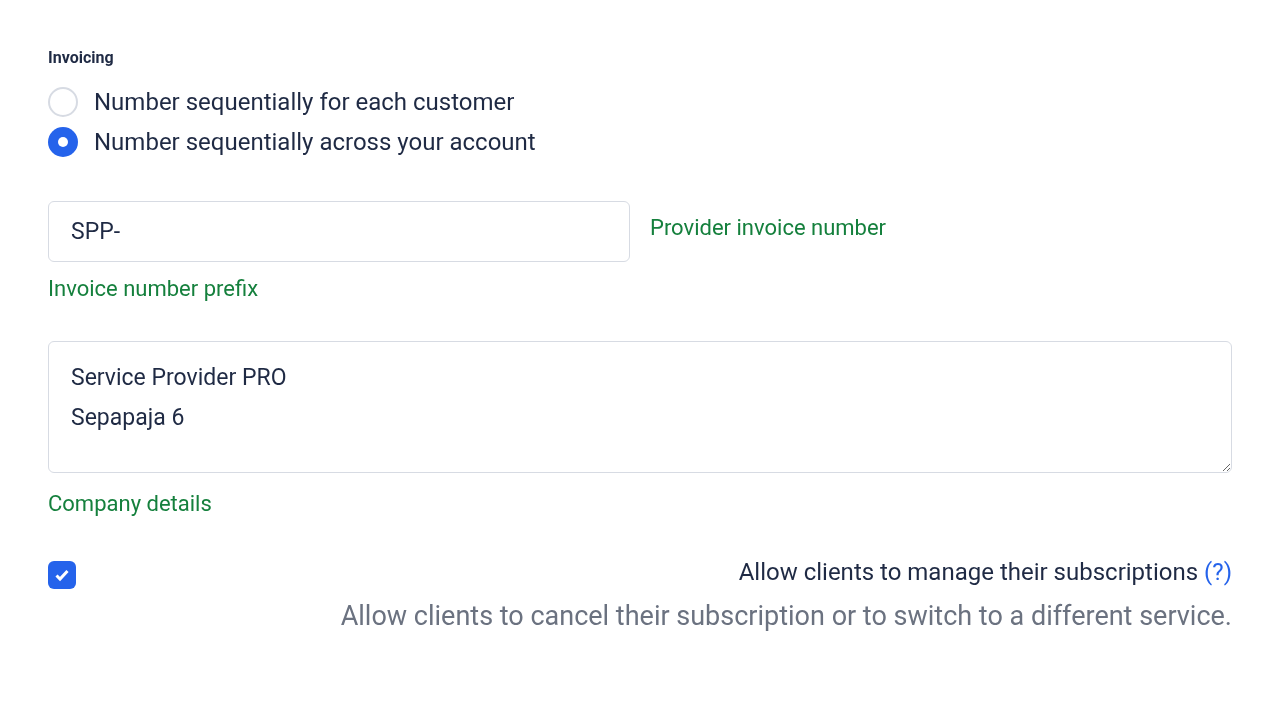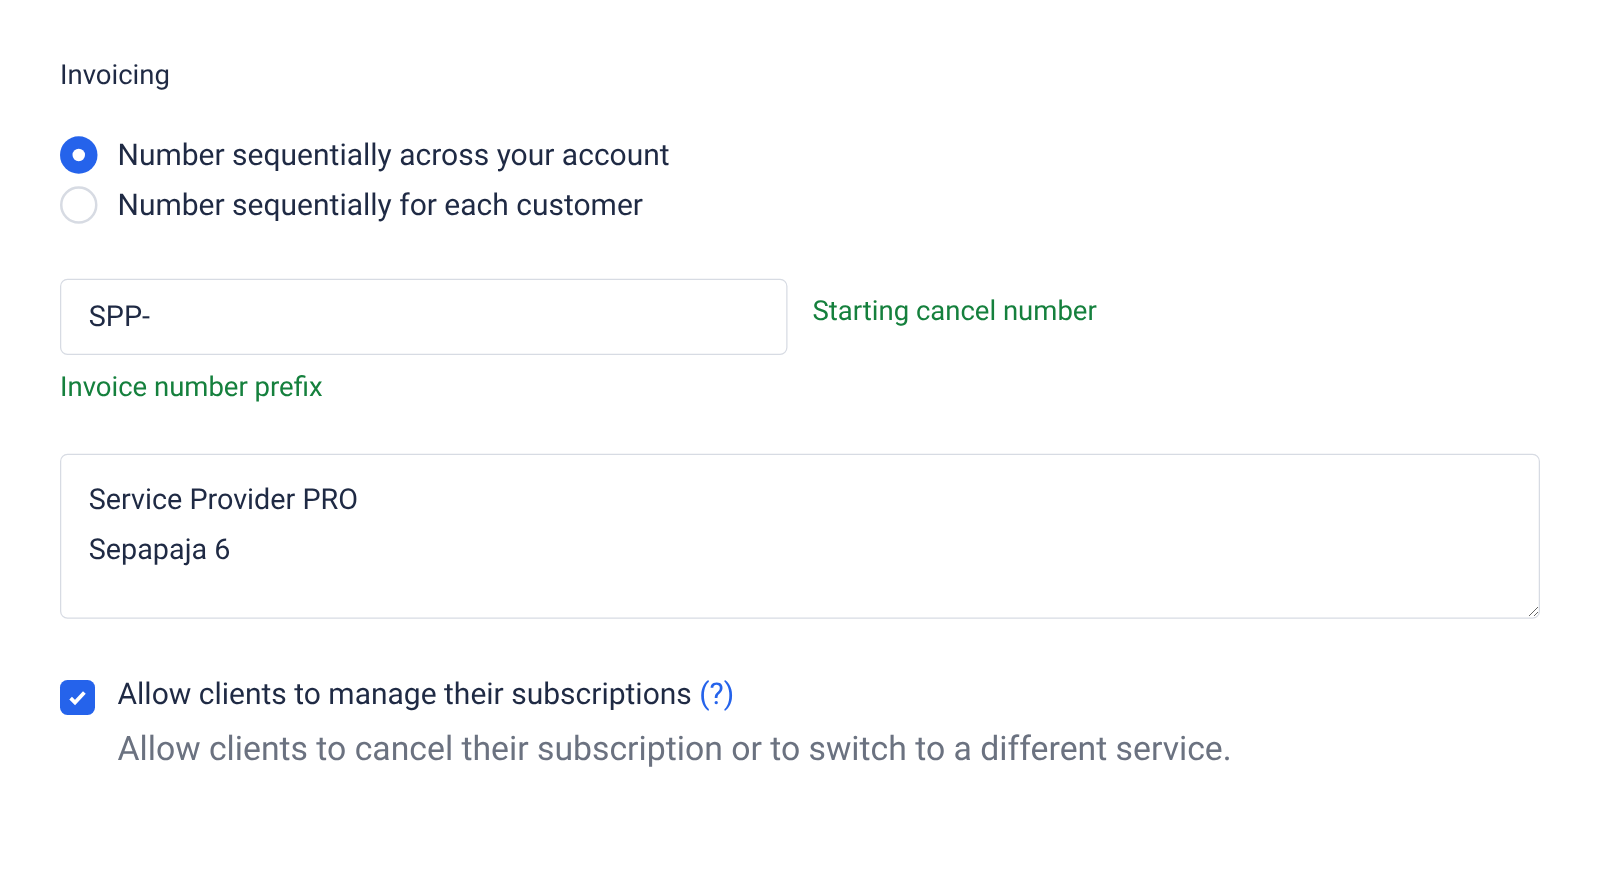--- a/index.html
+++ b/index.html
@@ -7,24 +7,24 @@
       margin: 0;
       padding: 0;
     }
     body {
       font-family: -apple-system, BlinkMacSystemFont, "Segoe UI", Roboto, Helvetica, Arial, sans-serif;
       background: #ffffff;
       padding: 48px;
       color: #1f2a44;
     }
     .section-title {
-      font-size: 22px;
-      font-weight: 400;
-      color: #1f2a44;
-      margin-bottom: 36px;
+      font-size: 16px;
+      font-weight: 700;
+      color: #1f2a44;
+      margin-bottom: 20px;
     }
     .radio-group {
       margin-bottom: 44px;
     }
     .radio-option {
       display: flex;
       align-items: center;
       margin-bottom: 10px;
       cursor: pointer;
     }
@@ -100,20 +100,21 @@
       background: #ffffff;
       outline: none;
       font-family: inherit;
       line-height: 1.75;
       resize: both;
       height: 132px;
     }
     .checkbox-row {
       display: flex;
       align-items: flex-start;
+      text-align: right;
     }
     .checkbox-box {
       width: 28px;
       height: 28px;
       border-radius: 6px;
       background: #2563eb;
       margin-right: 18px;
       flex-shrink: 0;
       display: flex;
       align-items: center;
@@ -149,42 +150,43 @@
   </style>
 </head>
 <body>
 
 <div class="container">
 
   <h2 class="section-title">Invoicing</h2>
 
   <div class="radio-group">
     <div class="radio-option">
+      <span class="radio-circle unselected"></span>
+      <span class="radio-label">Number sequentially for each customer</span>
+    </div>
+    <div class="radio-option">
       <span class="radio-circle selected"></span>
       <span class="radio-label">Number sequentially across your account</span>
-    </div>
-    <div class="radio-option">
-      <span class="radio-circle unselected"></span>
-      <span class="radio-label">Number sequentially for each customer</span>
     </div>
   </div>
 
   <div class="field-row">
     <div class="field-col">
       <input type="text" class="text-input" value="SPP-" style="">
       <div class="field-caption">Invoice number prefix</div>
     </div>
     <div class="field-col">
-      <div class="field-caption">Starting cancel number</div>
+      <div class="field-caption">Provider invoice number</div>
     </div>
   </div>
 
   <div class="textarea-wrapper">
     <textarea class="textarea-input" style="">Service Provider PRO
 Sepapaja 6</textarea>
+    <div class="field-caption">Company details</div>
   </div>
 
   <div class="checkbox-row">
     <div class="checkbox-box">
       <svg viewBox="0 0 16 16">
         <polyline points="2.5,8.5 6,12 13.5,4"></polyline>
       </svg>
     </div>
     <div class="checkbox-content">
       <div>

